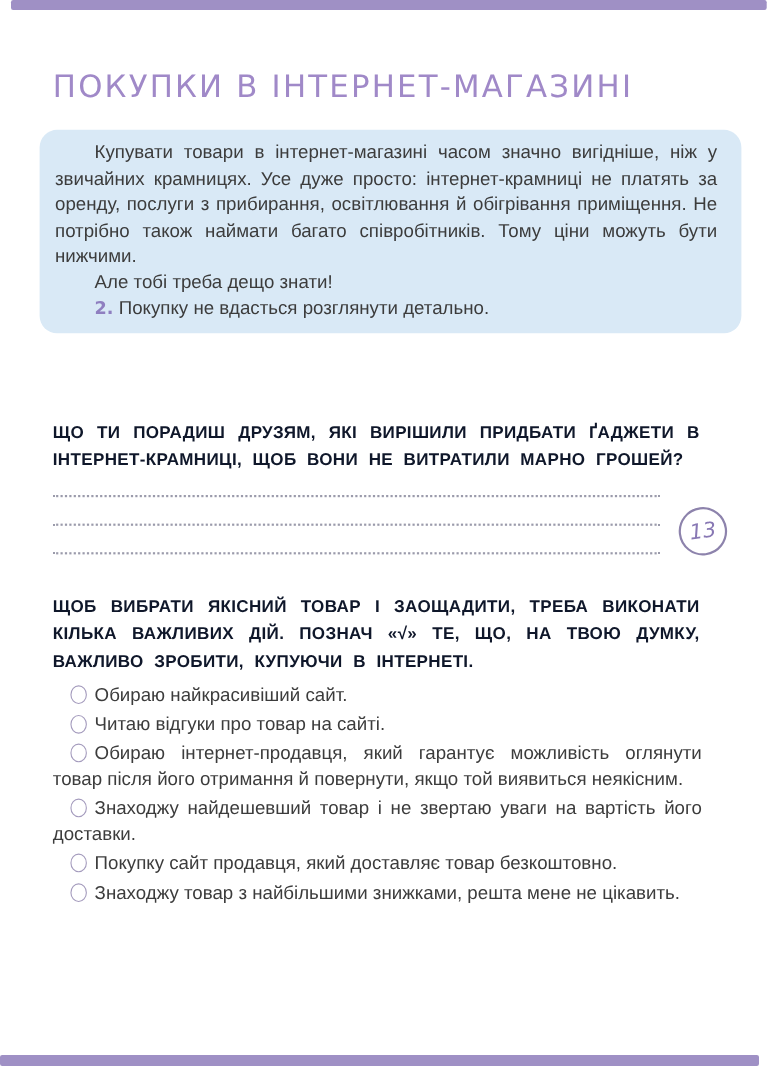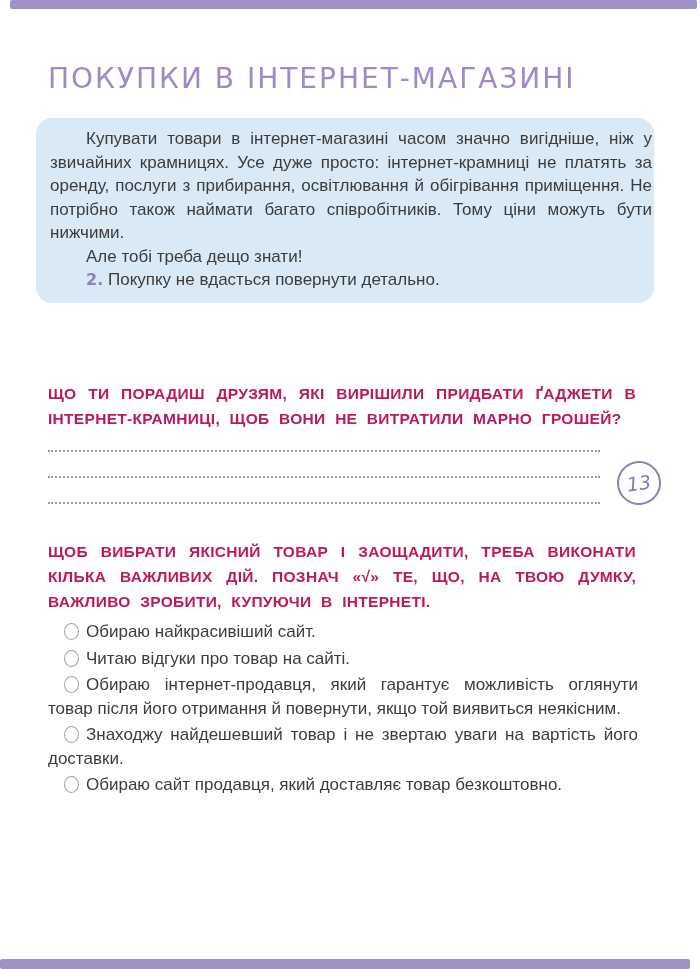--- a/index.html
+++ b/index.html
@@ -13,34 +13,34 @@
   #strip-bottom{bottom:0;left:0;width:690px;height:10px;}
 
   #page-title{
     position:absolute;top:62px;left:48px;margin:0;
     font-family:"DejaVu Sans", sans-serif;font-weight:normal;
     font-size:28px;letter-spacing:2px;color:#a089c8;
   }
 
   #info-box{
     position:absolute;top:118px;left:36px;width:602px;
-    padding:9px 2px 11px 14px;background:#d9e9f6;border-radius:16px;
+    padding:9px 22px 11px 14px;background:#d9e9f6;border-radius:16px;
     font-size:17px;line-height:23.5px;text-align:justify;
   }
   #info-box p{margin:0;text-indent:36px;}
   .list-number{
     color:#8f7fc0;font-weight:bold;
     font-family:"DejaVu Sans", sans-serif;font-size:16px;
   }
 
   .task-head{
     position:absolute;left:48px;margin:0;
     font-family:"Liberation Sans", sans-serif;font-weight:bold;
     font-size:15.5px;line-height:25px;letter-spacing:0.3px;word-spacing:5px;
-    color:#be185d;text-align:justify;
+    color:#0f172a;text-align:justify;
   }
   #task1-question{top:381px;width:588px;}
   #task2-instruction{top:539px;width:588px;}
 
   #answer-lines{position:absolute;top:426px;left:48px;width:552px;}
   .answer-line{height:24px;border-bottom:2px dotted #9b9bab;}
 
   #page-number-badge{
     position:absolute;top:461px;left:617px;width:44px;height:44px;
     border:2px solid #8d83ac;border-radius:50%;background:#fff;
@@ -63,21 +63,21 @@
 </head>
 <body>
 
 <div id="strip-top" class="strip"></div>
 
 <h1 id="page-title">ПОКУПКИ В ІНТЕРНЕТ-МАГАЗИНІ</h1>
 
 <div id="info-box">
   <p>Купувати товари в інтернет-магазині часом значно вигідніше, ніж у звичайних крамницях. Усе дуже просто: інтернет-крамниці не платять за оренду, послуги з прибирання, освітлювання й обігрівання приміщення. Не потрібно також наймати багато співробітників. Тому ціни можуть бути нижчими.</p>
   <p>Але тобі треба дещо знати!</p>
-  <p><span class="list-number">2.</span> <span>Покупку не вдасться повернути детально.</span></p>
+  <p><span class="list-number">2.</span> <span>Покупку не вдасться розглянути детально.</span></p>
 </div>
 
 <p id="task1-question" class="task-head">ЩО ТИ ПОРАДИШ ДРУЗЯМ, ЯКІ ВИРІШИЛИ ПРИДБАТИ ҐАДЖЕТИ В ІНТЕРНЕТ-КРАМНИЦІ, ЩОБ ВОНИ НЕ ВИТРАТИЛИ МАРНО ГРОШЕЙ?</p>
 
 <div id="answer-lines">
   <div class="answer-line"></div>
   <div class="answer-line"></div>
   <div class="answer-line"></div>
 </div>
 
@@ -85,16 +85,17 @@
   <span>13</span>
 </div>
 
 <p id="task2-instruction" class="task-head">ЩОБ ВИБРАТИ ЯКІСНИЙ ТОВАР І ЗАОЩАДИТИ, ТРЕБА ВИКОНАТИ КІЛЬКА ВАЖЛИВИХ ДІЙ. ПОЗНАЧ «√» ТЕ, ЩО, НА ТВОЮ ДУМКУ, ВАЖЛИВО ЗРОБИТИ, КУПУЮЧИ В ІНТЕРНЕТІ.</p>
 
 <div id="checklist">
   <p class="option"><span class="checkbox-circle"></span><span>Обираю найкрасивіший сайт.</span></p>
   <p class="option"><span class="checkbox-circle"></span><span>Читаю відгуки про товар на сайті.</span></p>
   <p class="option"><span class="checkbox-circle"></span><span>Обираю інтернет-продавця, який гарантує можливість оглянути товар після його отримання й повернути, якщо той виявиться неякісним.</span></p>
   <p class="option"><span class="checkbox-circle"></span><span>Знаходжу найдешевший товар і не звертаю уваги на вартість його доставки.</span></p>
-  <p class="option"><span class="checkbox-circle"></span><span>Обираю сайт продавця, який доставляє товар безкоштовно.</span></p>
+  <p class="option"><span class="checkbox-circle"></span><span>Покупку сайт продавця, який доставляє товар безкоштовно.</span></p>
+  <p class="option"><span class="checkbox-circle"></span><span>Знаходжу товар з найбільшими знижками, решта мене не цікавить.</span></p>
 </div>
 
 <div id="strip-bottom" class="strip"></div>
 
 </body></html>

